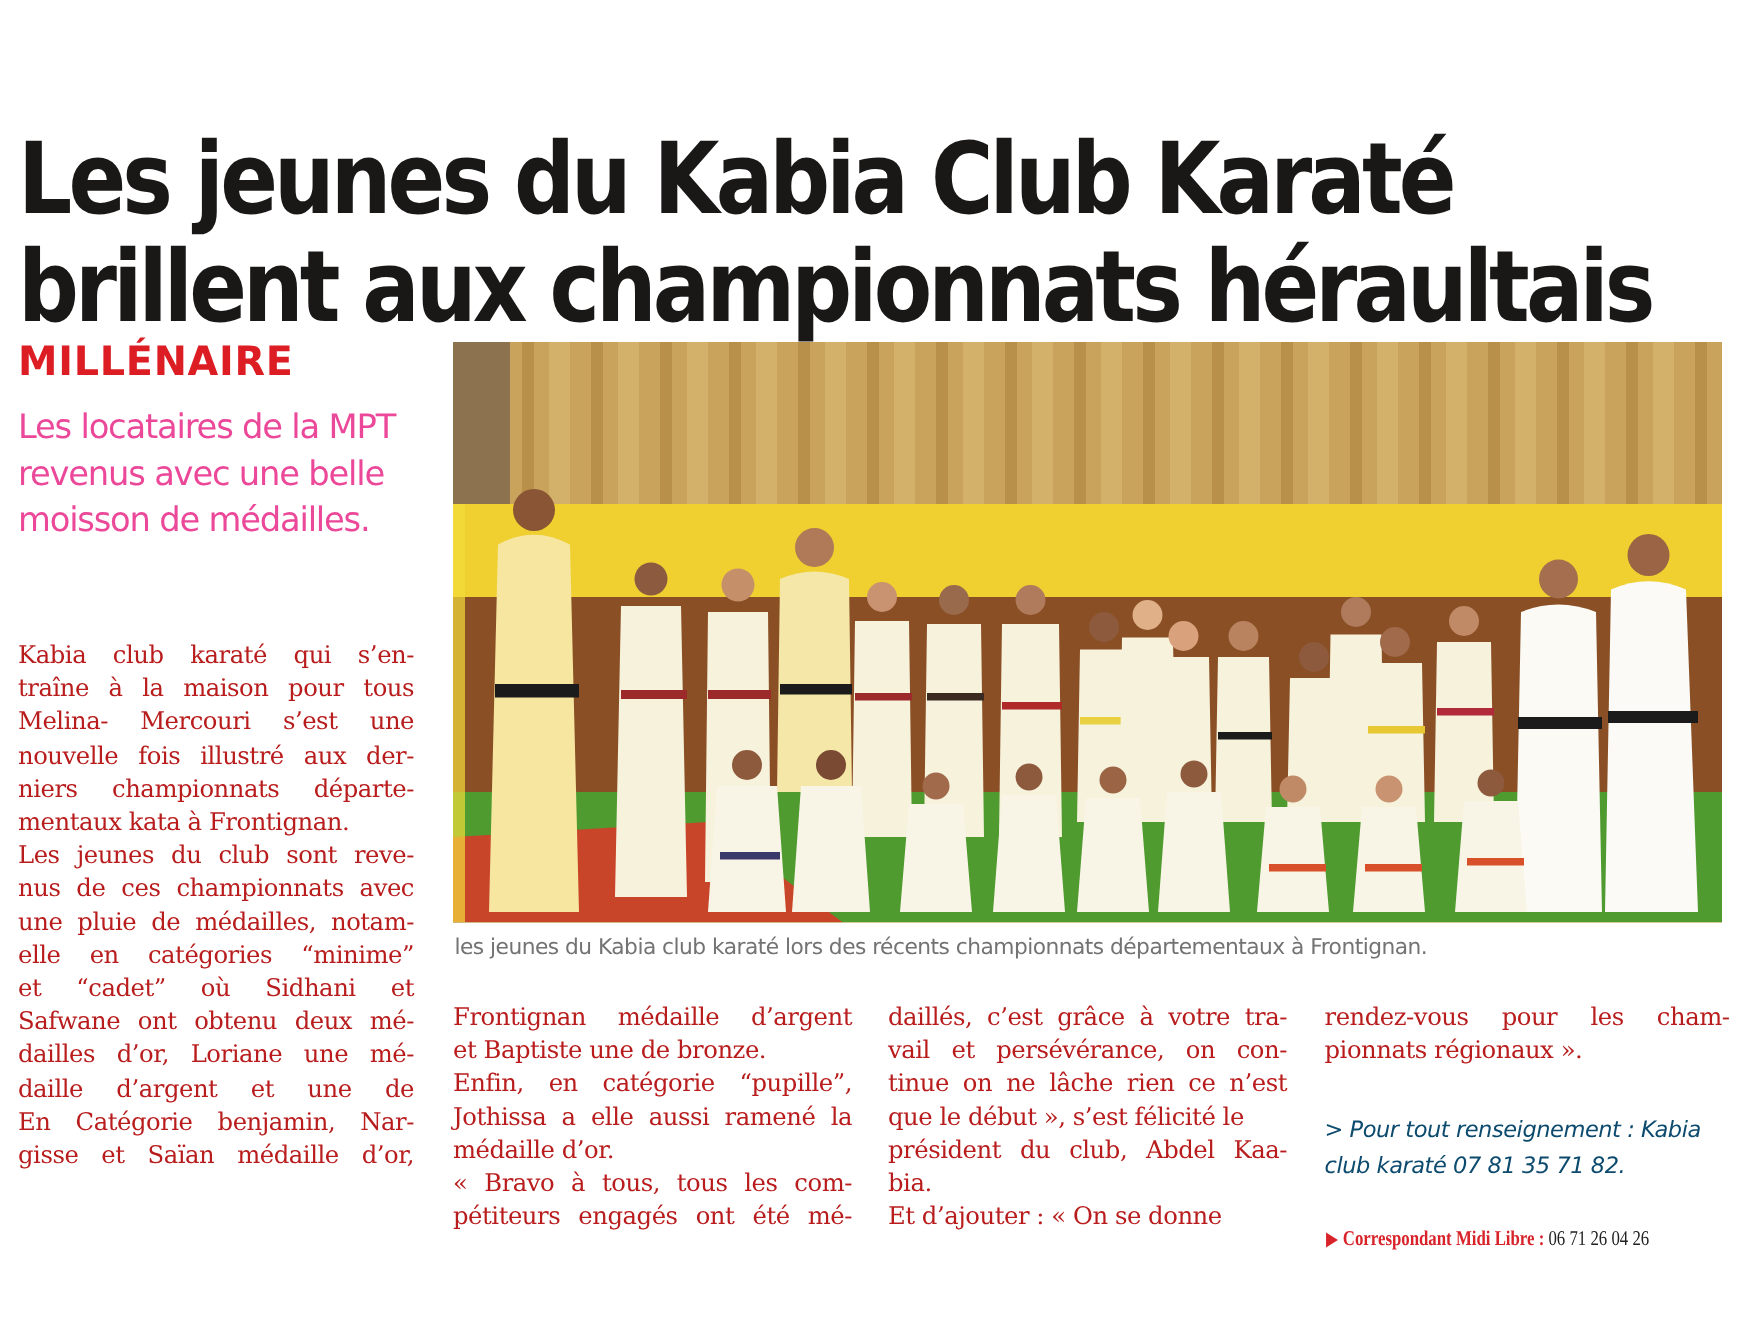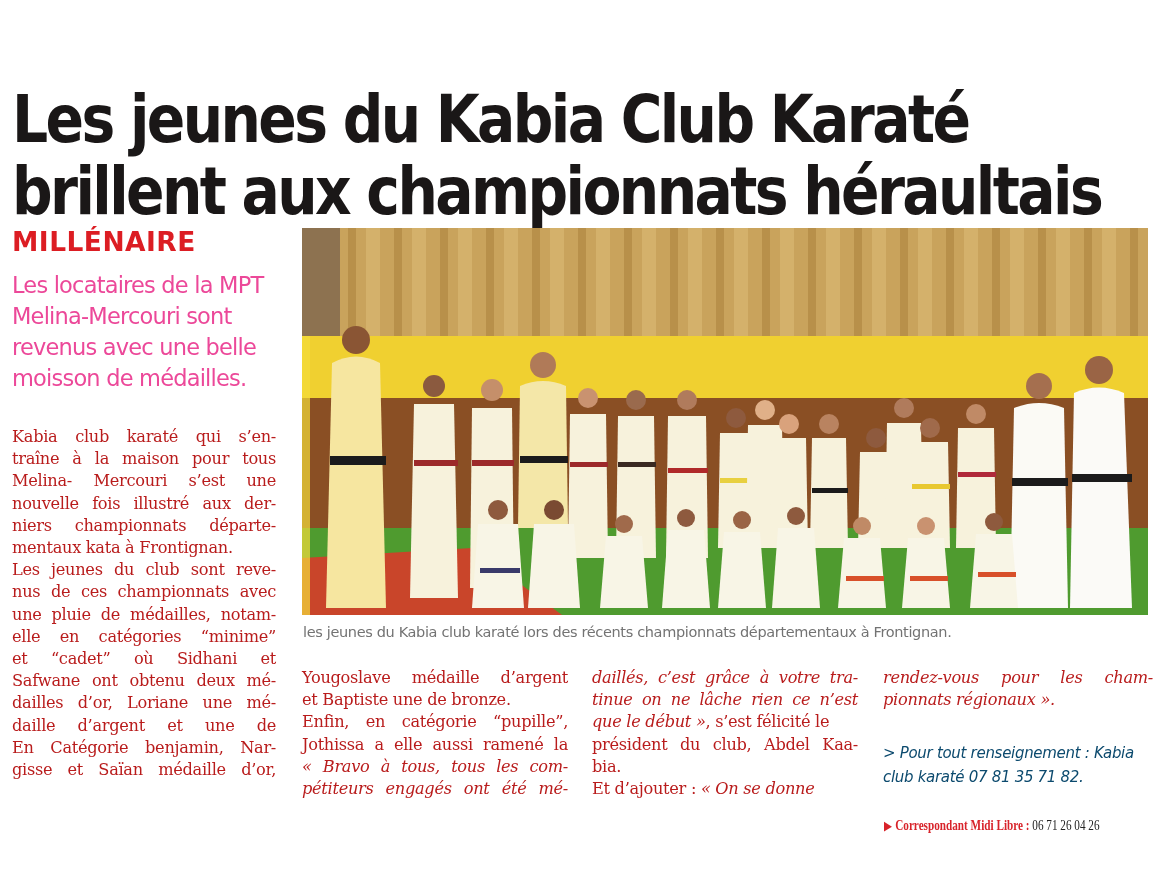--- a/index.html
+++ b/index.html
@@ -21,21 +21,21 @@
     font-family: "DejaVu Sans", sans-serif; font-size: 22.5px; line-height: 31px; color: #ec4899;
     letter-spacing: -0.8px;
   }
   .chapo span { display: block; white-space: nowrap; }
   .col {
     position: absolute; font-family: "DejaVu Serif", serif; font-size: 16.2px; line-height: 22.2px;
     color: #b91c1c; letter-spacing: -0.3px;
   }
   .col .ln { display: block; white-space: nowrap; }
   .col .ln.j { text-align: justify; text-align-last: justify; }
-  .it { font-style: italic; }
+  .it { }
   .col1 { left: 12px; top: 426px; width: 264px; }
   .col2 { left: 302px; top: 667px; width: 266px; }
   .col3 { left: 592px; top: 667px; width: 266px; }
   .col4 { left: 883px; top: 667px; width: 270px; }
   .info {
     position: absolute; left: 883px; top: 741px; width: 275px;
     font-family: "DejaVu Sans", sans-serif; font-style: italic; font-size: 15px; line-height: 24px;
     color: #0c4a6e; letter-spacing: -0.3px;
   }
   .info span { display: block; white-space: nowrap; }
@@ -61,21 +61,20 @@
 
 <h1 class="headline">
   <span class="line">Les jeunes du Kabia Club Karaté</span>
   <span class="line">brillent aux championnats héraultais</span>
 </h1>
 
 <div class="kicker">MILLÉNAIRE</div>
 
 <div class="chapo">
   <span>Les locataires de la MPT</span>
-  <span>Melina-Mercouri sont</span>
   <span>revenus avec une belle</span>
   <span>moisson de médailles.</span>
 </div>
 
 <div class="col col1">
   <span class="ln j">Kabia club karaté qui s’en-</span>
   <span class="ln j">traîne à la maison pour tous</span>
   <span class="ln j">Melina- Mercouri s’est une</span>
   <span class="ln j">nouvelle fois illustré aux der-</span>
   <span class="ln j">niers championnats départe-</span>
@@ -237,30 +236,32 @@
           <path d="M674 306 L710 306 L716 380 L668 380 Z"></path>
           <rect x="676" y="344" width="38" height="5" fill="#d8502a"></rect>
         </g>
     </g>
   </svg>
 </div>
 
 <div class="caption">les jeunes du Kabia club karaté lors des récents championnats départementaux à Frontignan.</div>
 
 <div class="col col2">
-  <span class="ln j">Yougoslave médaille d’argent</span>
+  <span class="ln j">Frontignan médaille d’argent</span>
   <span class="ln">et Baptiste une de bronze.</span>
   <span class="ln j">Enfin, en catégorie “pupille”,</span>
   <span class="ln j">Jothissa a elle aussi ramené la</span>
+  <span class="ln">médaille d’or.</span>
   <span class="ln j it">« Bravo à tous, tous les com-</span>
   <span class="ln j it">pétiteurs engagés ont été mé-</span>
 </div>
 
 <div class="col col3">
   <span class="ln j it">daillés, c’est grâce à votre tra-</span>
+  <span class="ln j it">vail et persévérance, on con-</span>
   <span class="ln j it">tinue on ne lâche rien ce n’est</span>
   <span class="ln"><span class="it">que le début »</span><span>, s’est félicité le</span></span>
   <span class="ln j">président du club, Abdel Kaa-</span>
   <span class="ln">bia.</span>
   <span class="ln"><span>Et d’ajouter : </span><span class="it">« On se donne</span></span>
 </div>
 
 <div class="col col4">
   <span class="ln j it">rendez-vous pour les cham-</span>
   <span class="ln it">pionnats régionaux ».</span>

